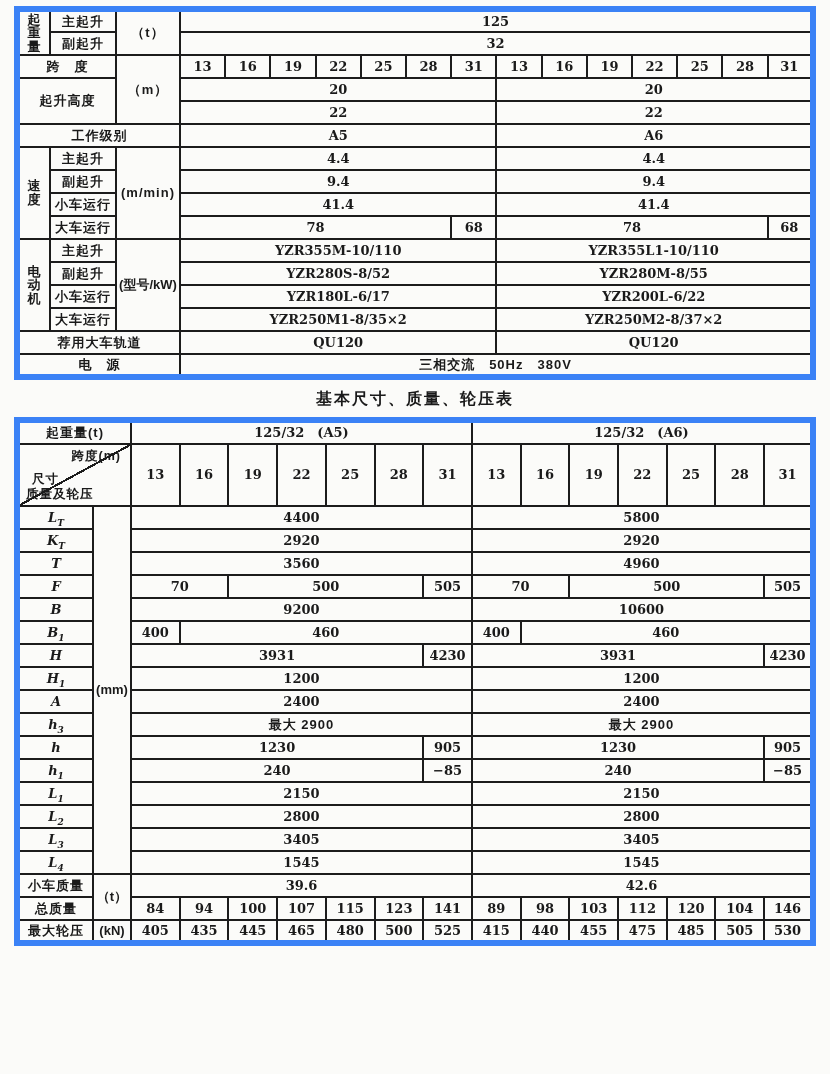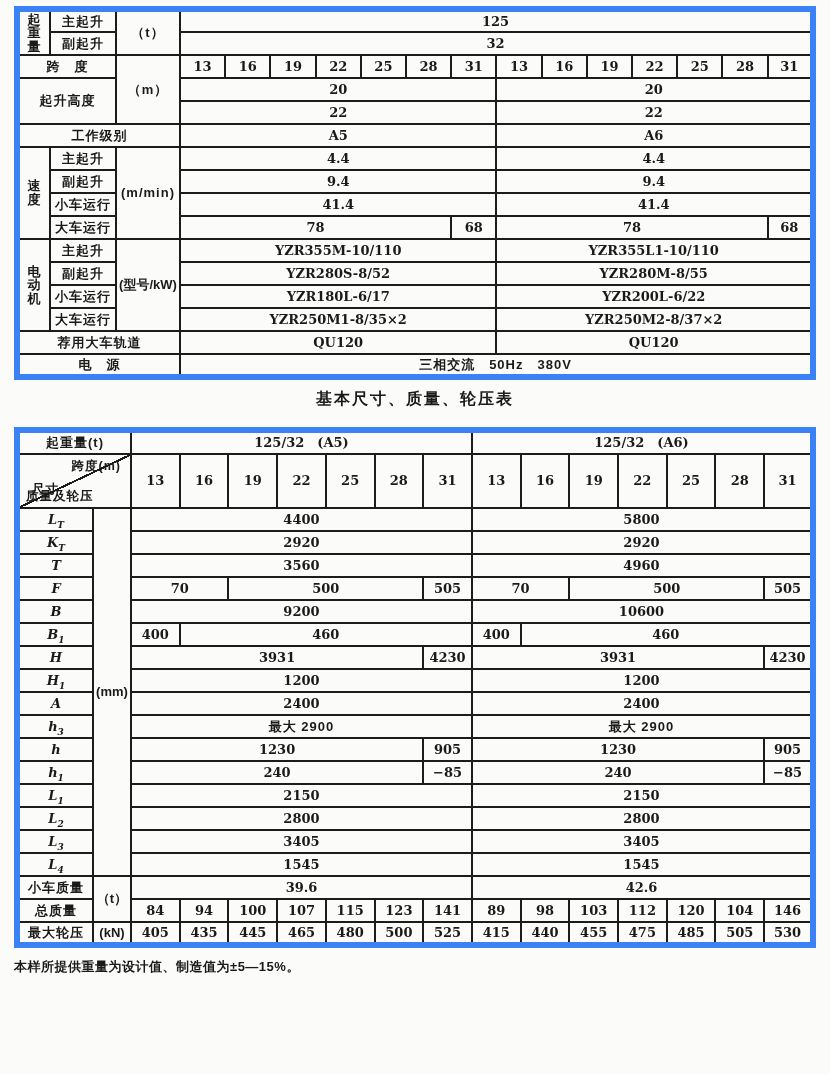--- a/index.html
+++ b/index.html
@@ -7,36 +7,36 @@
   body {
     width: 830px; height: 1074px;
     background: #fbfbf9; color: #1a1a1a;
     font-family: "Liberation Sans", sans-serif;
   }
   .page { padding: 6px 14px 0 14px; }
   .title {
     text-align: center; font-size: 16px; font-weight: 700;
     letter-spacing: 2px; margin: 3px 0 11px 0;
   }
-  .title2 { margin: 9px 0 17px 0; }
+  .title2 { margin: 9px 0 7px 0; }
   table.spec {
     border-collapse: collapse; table-layout: fixed;
     width: 802px; border: 6px solid #3b82f6;
   }
   .spec td {
     border: 2px solid #1c1c1c; text-align: center; vertical-align: middle;
     padding: 0 1px; font-size: 13px; font-weight: 700; line-height: 1.05;
     overflow: hidden; height: 23px;
   }
   .cjk { letter-spacing: 1px; }
   .num { font-family: "DejaVu Serif", serif; }
   .sym { font-family: "DejaVu Serif", serif; font-style: italic; font-size: 13.5px; }
   .sym sub { font-size: 9px; line-height: 0; }
   .t2 .hdr1 td { height: 24px; }
-  .t2 .diagrow td { height: 54px; }
+  .t2 .diagrow td { height: 62px; }
   td.diag { position: relative; padding: 0; }
   .diag-line {
     position: absolute; left: 0; top: 0; width: 100%; height: 100%;
     background: linear-gradient(to bottom right,
       transparent calc(50% - 1px), #1c1c1c calc(50% - 1px),
       #1c1c1c calc(50% + 1px), transparent calc(50% + 1px));
   }
   .diag-top { position: absolute; top: 5px; right: 9px; font-size: 12.5px; }
   .diag-mid { position: absolute; left: 6px; top: 28px; font-size: 12.5px; margin-left: 6px; }
   .diag-bot { position: absolute; left: 6px; bottom: 4px; font-size: 12.5px; }
@@ -322,15 +322,14 @@
         <td class="num">440</td>
         <td class="num">455</td>
         <td class="num">475</td>
         <td class="num">485</td>
         <td class="num">505</td>
         <td class="num">530</td>
       </tr>
     </tbody>
   </table>
 
-  <div class="footnote">本样所提供重量为设计值、制造值为±5—15%。</div>
 
 </div>
 
 </body></html>

